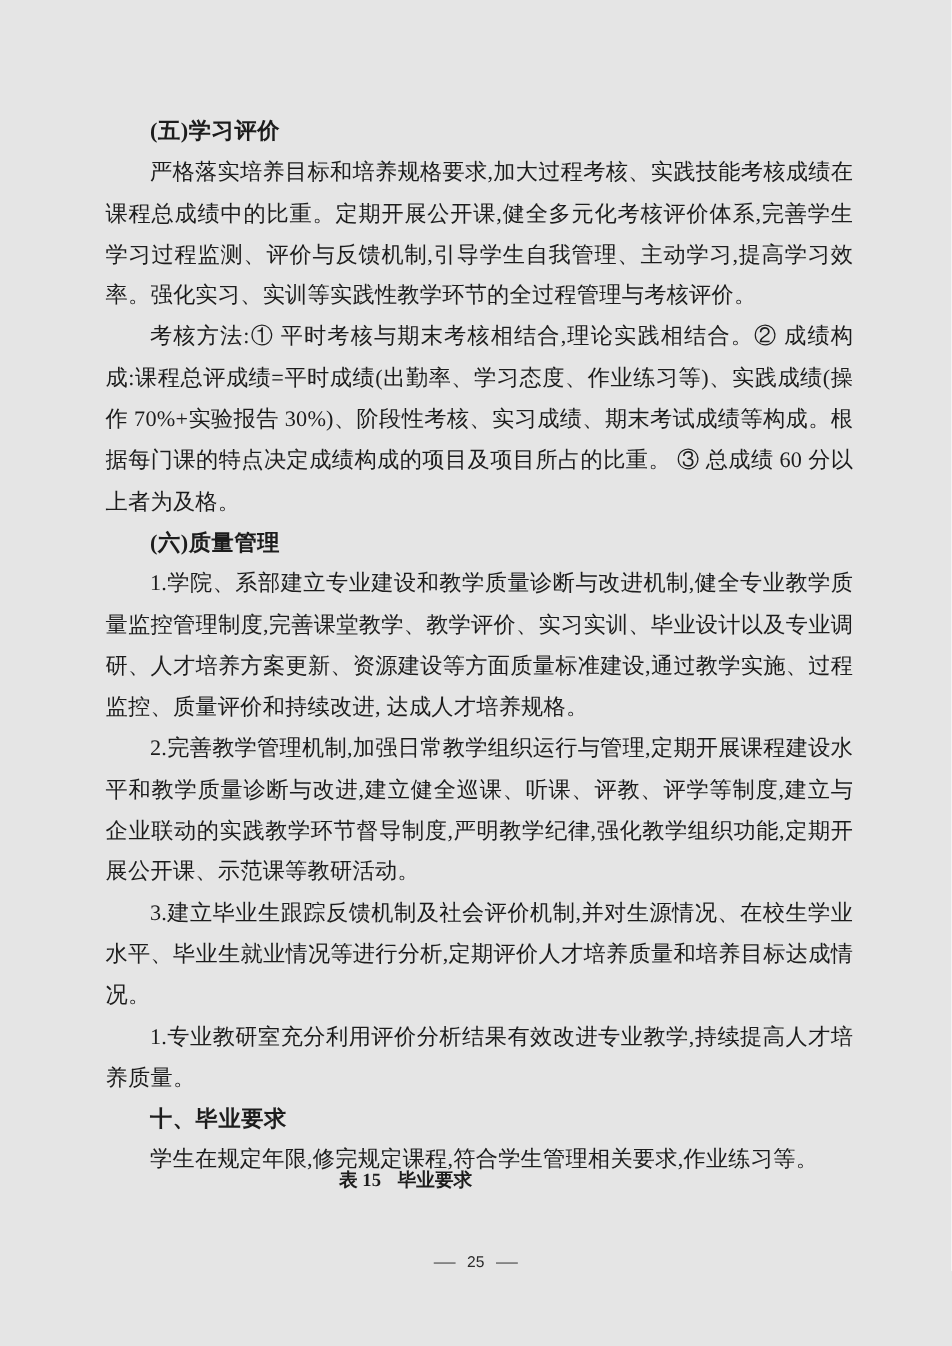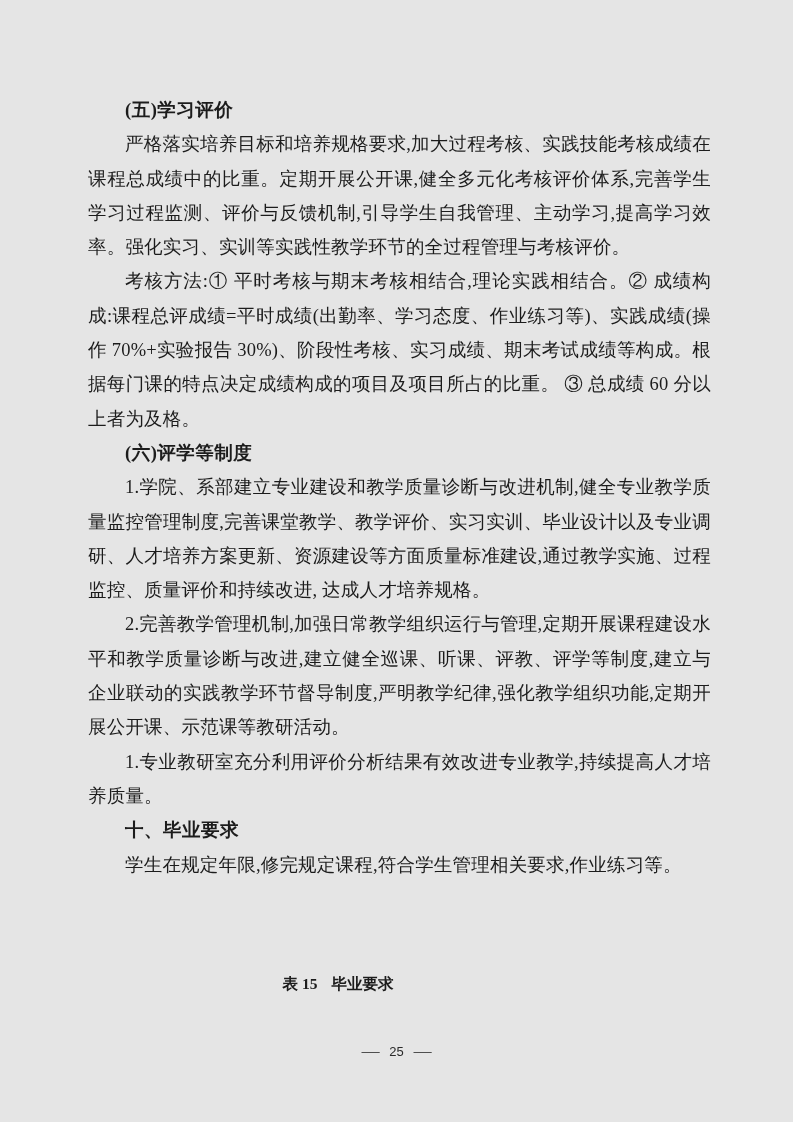--- a/index.html
+++ b/index.html
@@ -69,23 +69,24 @@
 </style>
 </head>
 <body>
 
 <div class="page">
 
   <div class="content">
     <p class="block heading">(五)学习评价</p>
     <p class="block paragraph">严格落实培养目标和培养规格要求,加大过程考核、实践技能考核成绩在课程总成绩中的比重。定期开展公开课,健全多元化考核评价体系,完善学生学习过程监测、评价与反馈机制,引导学生自我管理、主动学习,提高学习效率。强化实习、实训等实践性教学环节的全过程管理与考核评价。</p>
     <p class="block paragraph">考核方法:① 平时考核与期末考核相结合,理论实践相结合。② 成绩构成:课程总评成绩=平时成绩(出勤率、学习态度、作业练习等)、实践成绩(操作 70%+实验报告 30%)、阶段性考核、实习成绩、期末考试成绩等构成。根据每门课的特点决定成绩构成的项目及项目所占的比重。 ③ 总成绩 60 分以上者为及格。</p>
-    <p class="block heading">(六)评学等制度</p>
+    <p class="block heading">(六)质量管理</p>
     <p class="block paragraph">1.学院、系部建立专业建设和教学质量诊断与改进机制,健全专业教学质量监控管理制度,完善课堂教学、教学评价、实习实训、毕业设计以及专业调研、人才培养方案更新、资源建设等方面质量标准建设,通过教学实施、过程监控、质量评价和持续改进, 达成人才培养规格。</p>
     <p class="block paragraph">2.完善教学管理机制,加强日常教学组织运行与管理,定期开展课程建设水平和教学质量诊断与改进,建立健全巡课、听课、评教、评学等制度,建立与企业联动的实践教学环节督导制度,严明教学纪律,强化教学组织功能,定期开展公开课、示范课等教研活动。</p>
+    <p class="block paragraph">3.建立毕业生跟踪反馈机制及社会评价机制,并对生源情况、在校生学业水平、毕业生就业情况等进行分析,定期评价人才培养质量和培养目标达成情况。</p>
     <p class="block paragraph">1.专业教研室充分利用评价分析结果有效改进专业教学,持续提高人才培养质量。</p>
     <p class="block heading">十、毕业要求</p>
     <p class="block paragraph">学生在规定年限,修完规定课程,符合学生管理相关要求,作业练习等。</p>
   </div>
 
   <div class="table-caption">
     <span class="caption-label">表 15</span><span class="caption-title">毕业要求</span>
   </div>
 
   <div class="footer">

